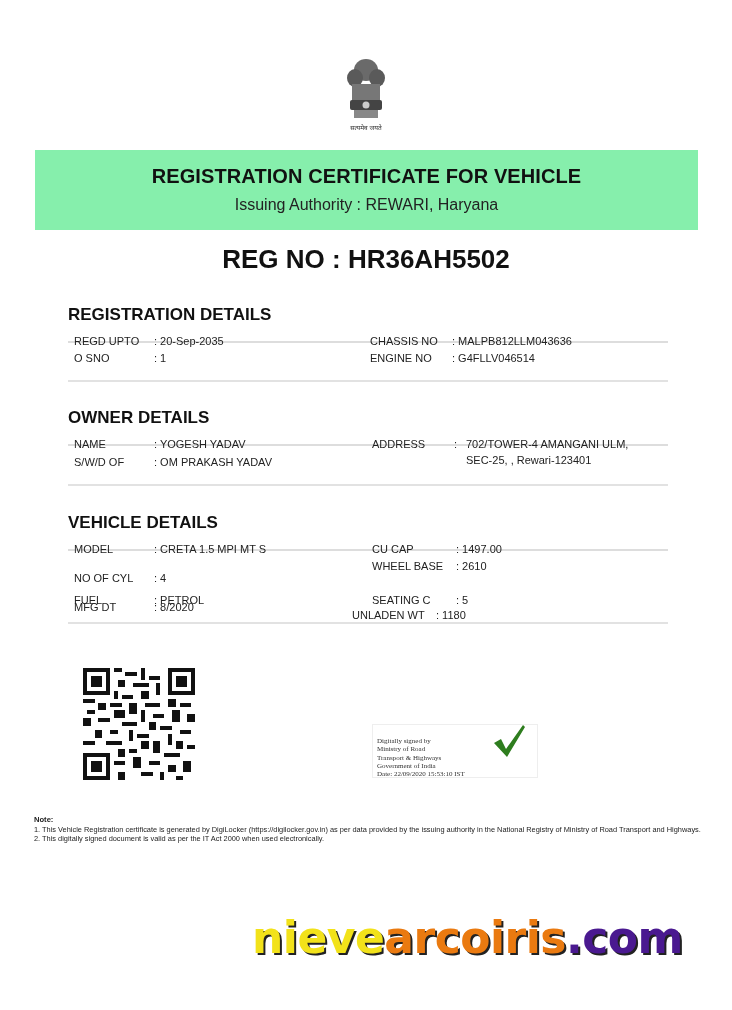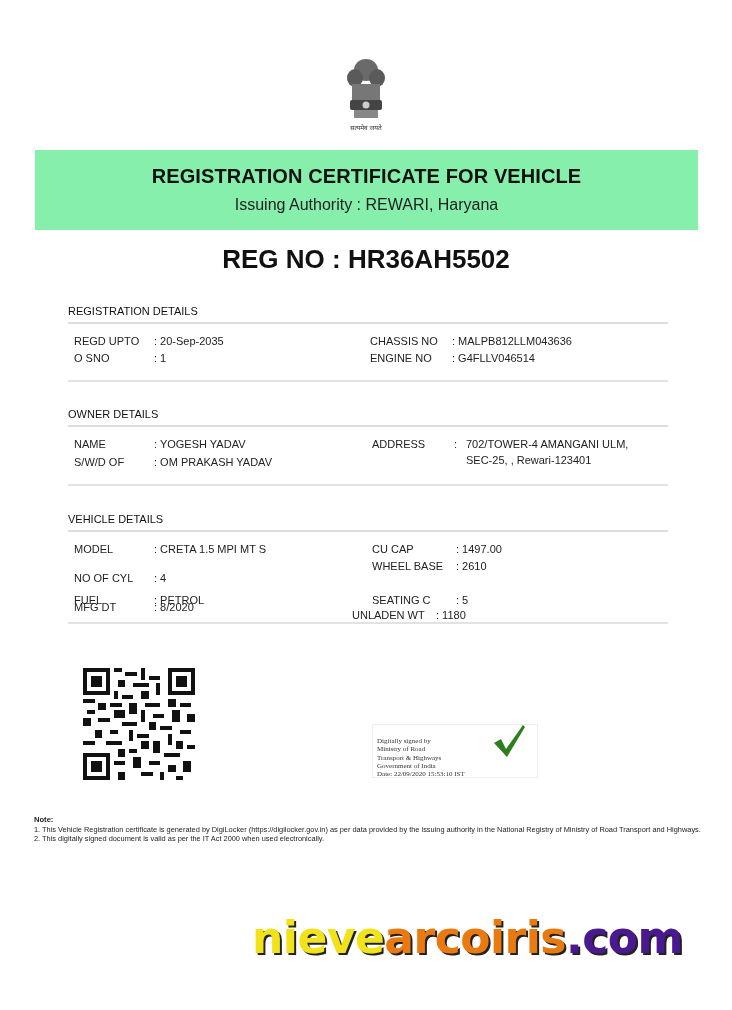--- a/index.html
+++ b/index.html
@@ -3,21 +3,21 @@
 <meta charset="utf-8">
 <style>
   html, body { margin:0; padding:0; background:#fff; }
   body { width:732px; height:1010px; position:relative; overflow:hidden; font-family:"Liberation Sans", sans-serif; color:#1a1a1a; }
   .emblem { position:absolute; left:338px; top:56px; width:56px; height:80px; }
   .band { position:absolute; left:35px; top:150px; width:663px; height:80px; background:#86efac; text-align:center; }
   .band .title { margin-top:15px; font-size:20px; font-weight:bold; letter-spacing:0.1px; color:#111; }
   .band .auth { margin-top:8px; font-size:16px; color:#222;text-align:center; }
   .regno { position:absolute; left:0; width:732px; top:244px; text-align:center; font-size:26px; font-weight:bold; color:#111; }
   .section { position:absolute; left:68px; width:600px; }
-  .sec-title { font-size:11px; font-weight:normal; color:#111; padding-bottom:5px; border-bottom:2px solid #ddd; }
+  .sec-title { font-size:17px; font-weight:bold; color:#111; padding-bottom:16px; border-bottom:2px solid #ddd; }
   .sec-bottom { position:absolute; left:68px; width:600px; border-top:2px solid #e2e2e2; }
   .row { position:absolute; font-size:11px; color:#222; white-space:nowrap; }
   .lbl { display:inline-block; }
   .qr { position:absolute; left:82px; top:668px; width:114px; height:112px; }
   .sig { position:absolute; left:372px; top:724px; width:164px; height:52px; border:1px solid #eee; font-family:"Liberation Serif", serif; font-size:7px; line-height:8.3px; color:#333; }
   .sig .txt { position:absolute; left:4px; top:12px; }
   .sig .check { position:absolute; left:118px; top:-2px; width:36px; height:36px; }
   .note { position:absolute; left:34px; top:815px; width:680px; font-size:7.4px; line-height:9.5px; color:#222; }
   .note b { font-size:7.6px; }
   .wm { position:absolute; left:252px; top:912px; font-family:"DejaVu Sans", sans-serif; font-weight:bold; font-size:44px; letter-spacing:-0.5px; text-shadow:2px 2px 0 #222; }

